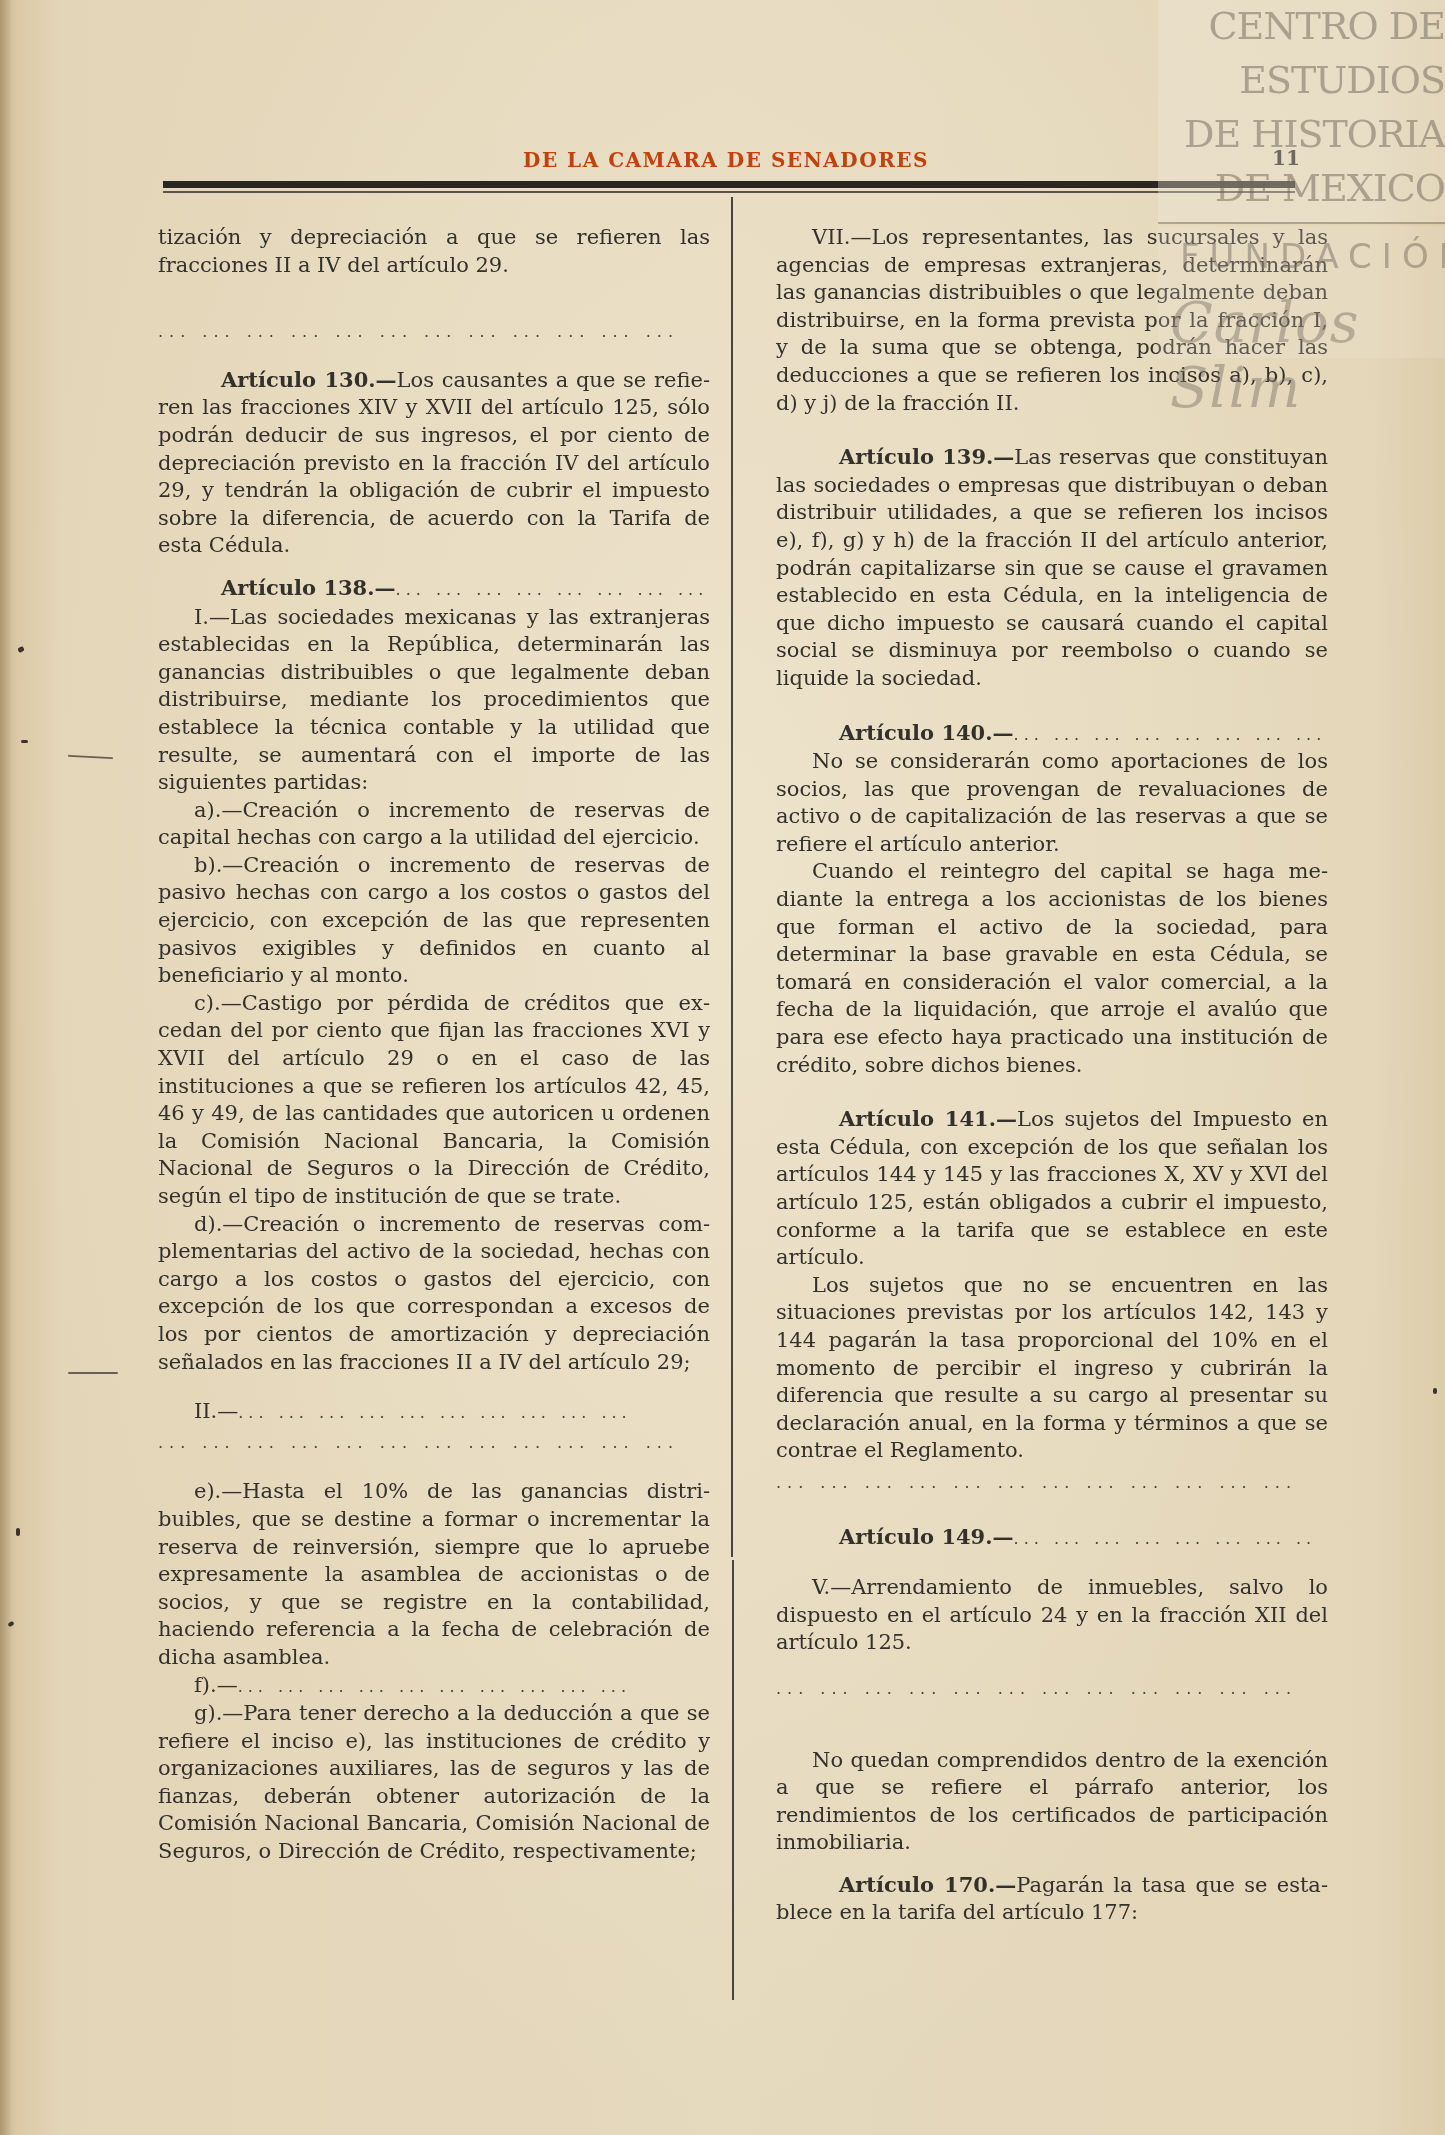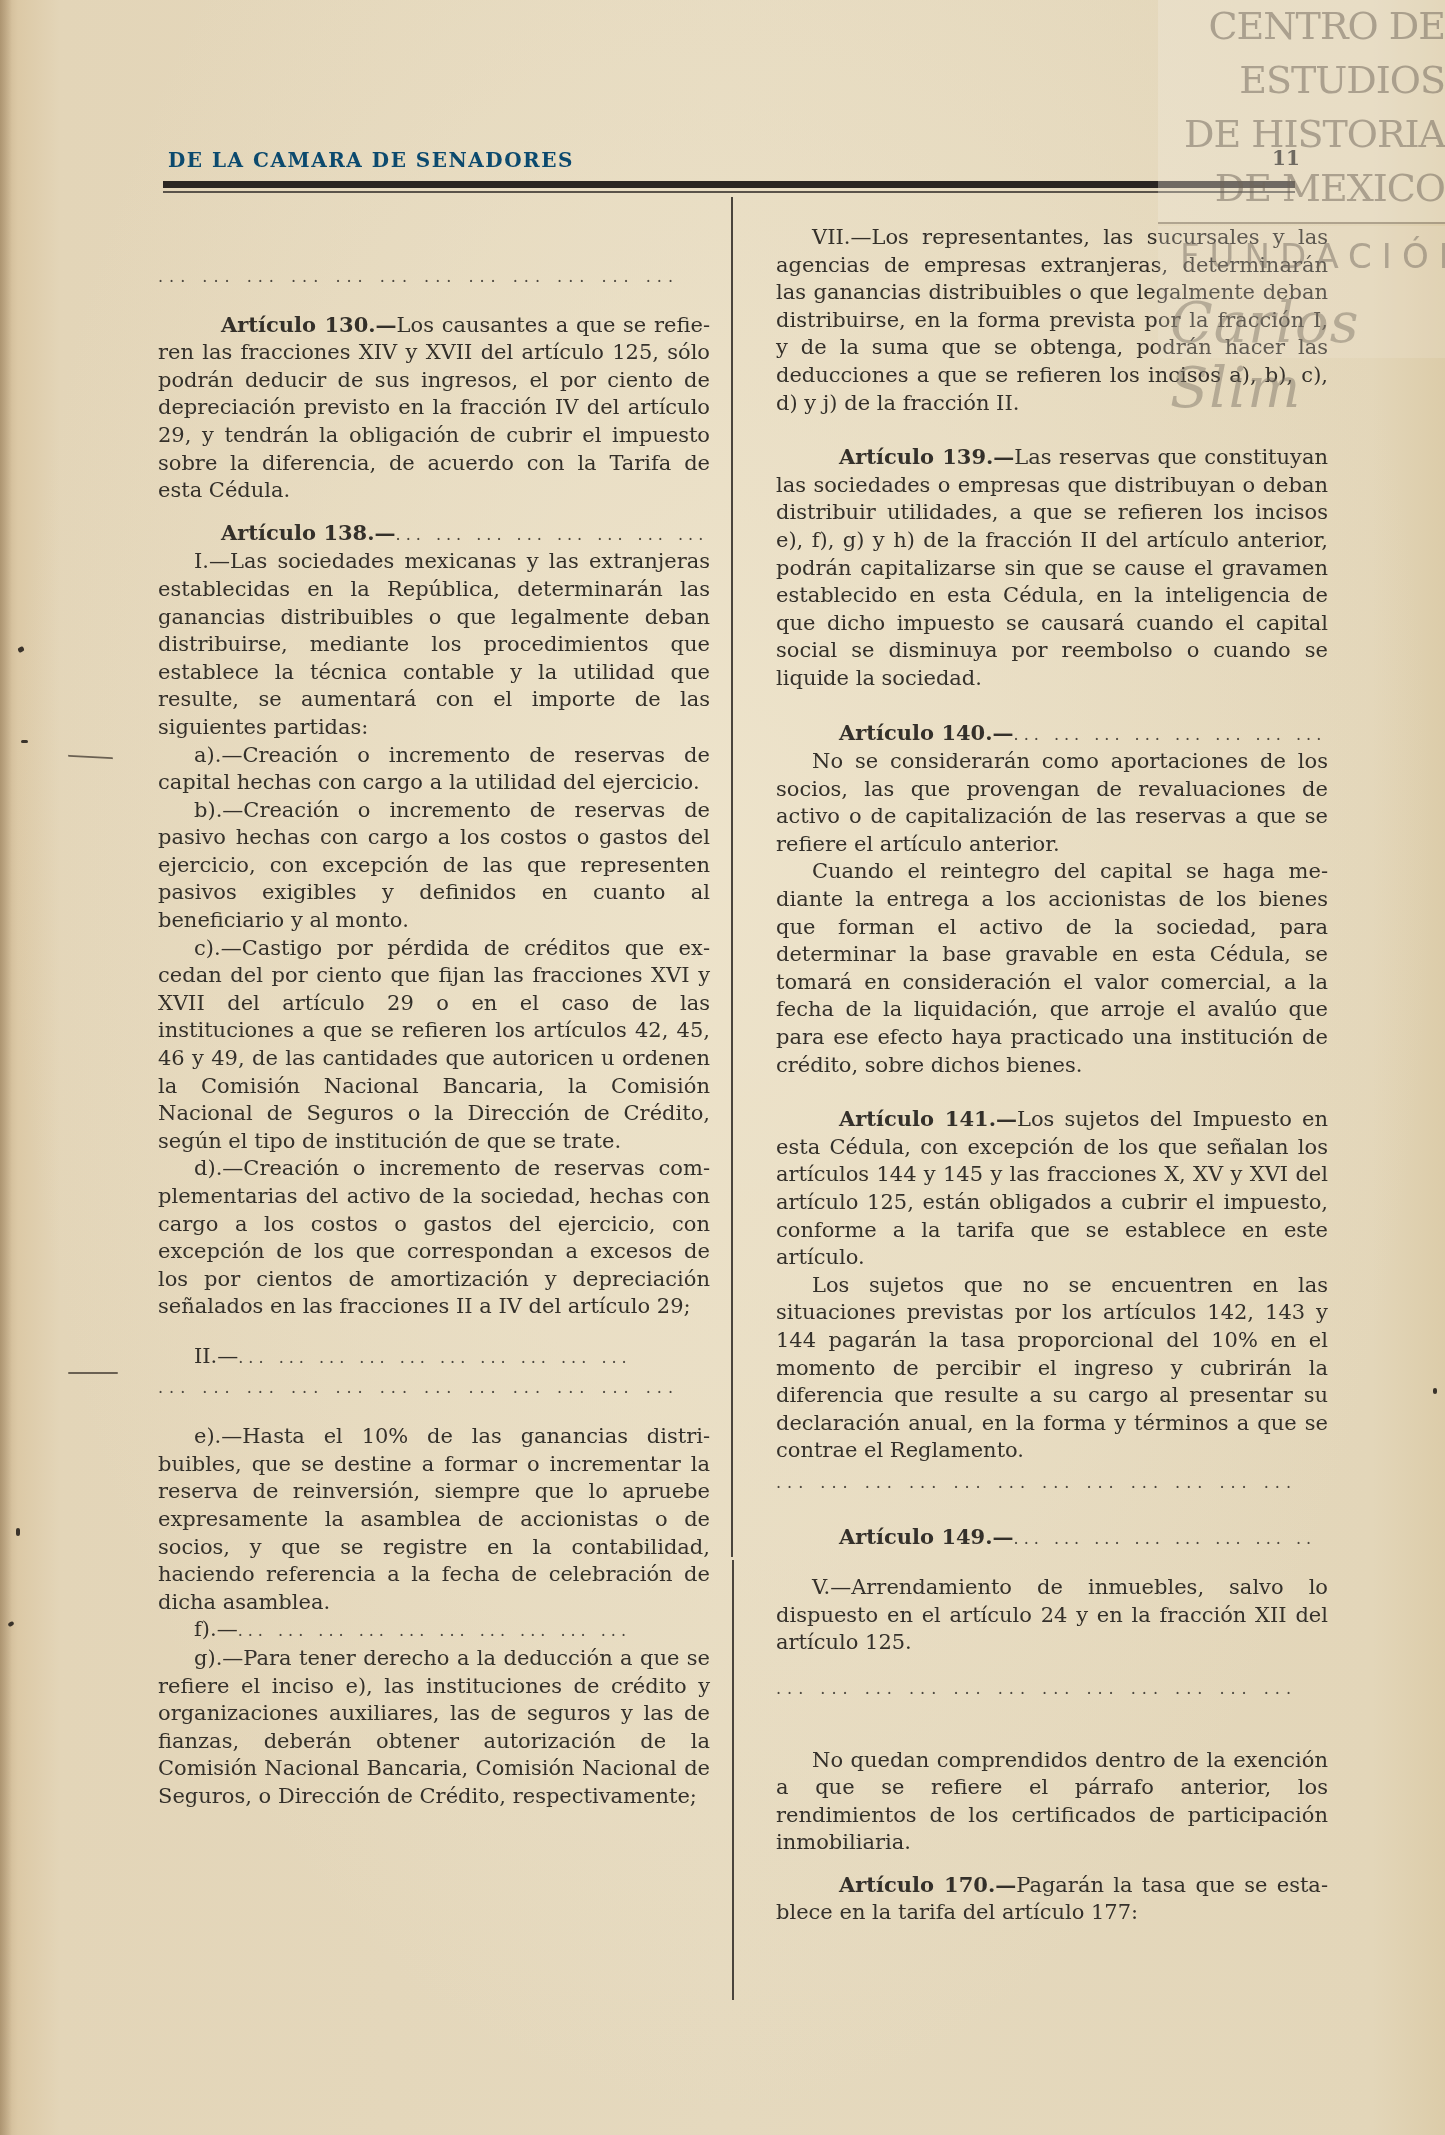--- a/index.html
+++ b/index.html
@@ -9,23 +9,23 @@
     background-image:
       radial-gradient(ellipse at 50% 40%, rgba(238,228,204,0.9) 0%, rgba(228,216,188,0) 70%),
       linear-gradient(90deg, #c9b28e 0px, #dcc9a6 18px, #e3d5b8 60px, #e5d9be 50%, #e3d6b9 95%, #dccca9 100%);
     font-family: "DejaVu Serif", "Liberation Serif", serif;
     color: #2e2a24;
   }
   .page { position: absolute; left: 0; top: 0; width: 1445px; height: 2135px; }
 
   
   .running-head {
-    position: absolute; top: 148px; left: 168px; width: 1140px;
-    text-align: left; font-family: "DejaVu Serif", serif; font-weight: bold;
-    font-size: 20px; letter-spacing: 1.5px; color: #0c4a6e;
+    position: absolute; top: 148px; left: 156px; width: 1140px;
+    text-align: center; font-family: "DejaVu Serif", serif; font-weight: bold;
+    font-size: 20px; letter-spacing: 1.5px; color: #c2410c;
   }
   .page-number {
     position: absolute; top: 146px; left: 1272px; font-weight: bold; font-size: 20px; color: #2a2520;
     font-family: "DejaVu Serif", serif;
   }
   .header-rule {
     position: absolute; top: 181px; left: 163px; width: 1132px; height: 14px;
   }
   .header-rule .thick { position: absolute; top: 0; left: 0; right: 0; height: 7px; background: #2b2622; }
   .header-rule .thin { position: absolute; top: 10px; left: 0; right: 0; height: 2px; background: #5a534a; }
@@ -100,20 +100,21 @@
   <div class="page-number">11</div>
   <div class="header-rule">
     <div class="thick"></div>
     <div class="thin"></div>
   </div>
 
   <div class="col-divider-top"></div>
   <div class="col-divider-bot"></div>
 
   <div class="column col-left">
+    <p class="noindent">tización y depreciación a que se refieren las fracciones II a IV del artículo 29.</p>
     <div class="gap"></div>
     <div class="gap" style="height:12px"></div>
     <p class="dots">... ... ... ... ... ... ... ... ... ... ... ...</p>
     <div class="gap" style="height:20px"></div>
 
     <p>
       <span class="art-head">Artículo 130.—</span><span>Los causantes a que se refie­ren las fracciones XIV y XVII del artículo 125, sólo podrán deducir de sus ingresos, el por ciento de depreciación previsto en la fracción IV del artículo 29, y tendrán la obligación de cubrir el impuesto sobre la diferencia, de acuer­do con la Tarifa de esta Cédula.</span>
     </p>
     <div class="gap" style="height:14px"></div>
 

